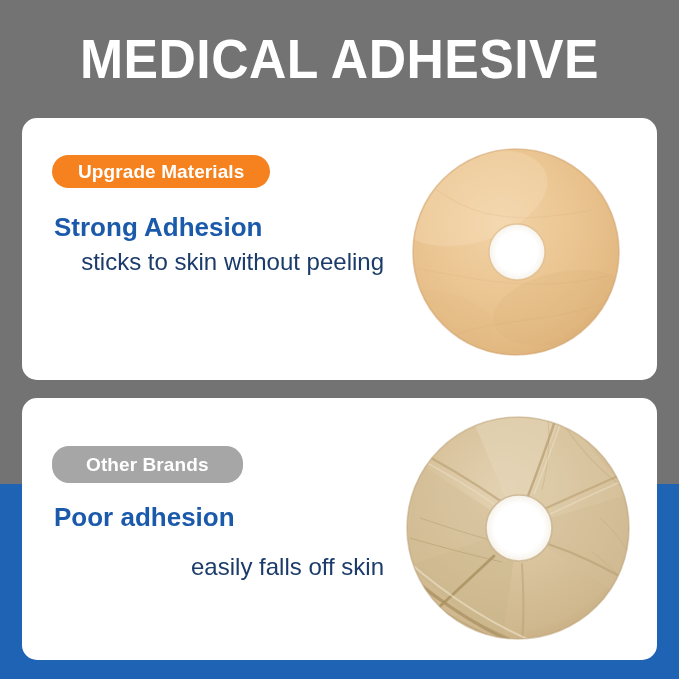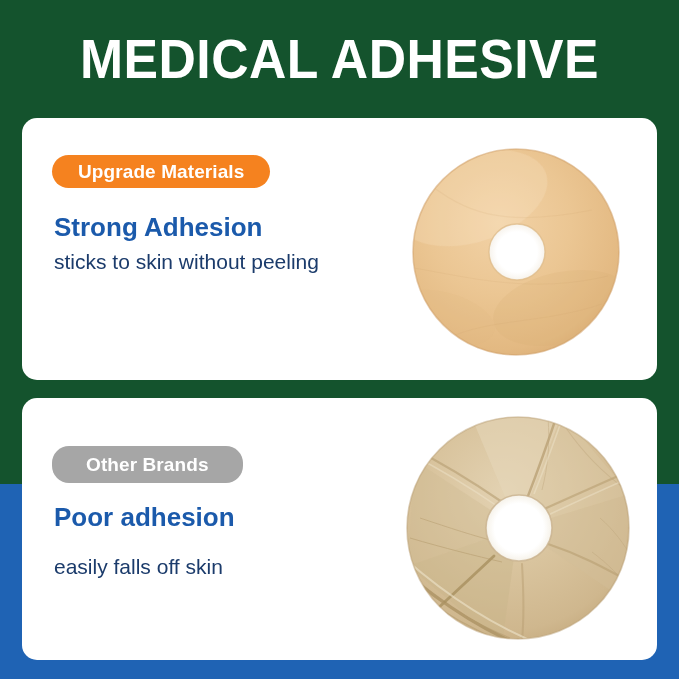--- a/index.html
+++ b/index.html
@@ -10,21 +10,21 @@
     width: 679px;
     height: 679px;
     background: #1F63B4;
     font-family: "Liberation Sans", sans-serif;
     overflow: hidden;
   }
   .page {
     position: relative;
     width: 679px;
     height: 484px;
-    background: #14532d;
+    background: #737373;
   }
 
   
   .title {
     position: absolute;
     left: 0;
     top: 28px;
     width: 679px;
     text-align: center;
     color: #FFFFFF;
@@ -39,20 +39,21 @@
   }
 
   
   .card {
     position: absolute;
     left: 22px;
     width: 635px;
     background: #FFFFFF;
     border-radius: 15px;
     overflow: hidden;
+    text-align: right;
   }
   .card-top { top: 118px; height: 262px; }
   .card-bottom { top: 398px; height: 262px; }
 
   
   .badge {
     position: absolute;
     left: 30px;
     display: inline-block;
     border-radius: 17px;
@@ -82,21 +83,21 @@
   }
   .heading-top { top: 91px; }
   .heading-bottom { top: 101px; }
 
   .body-text {
     position: absolute;
     left: 32px;
     color: #1B3B6B;
     font-family: "Liberation Sans", sans-serif;
     font-weight: normal;
-    font-size: 21px;
+    font-size: 24px;
     line-height: 26px;
     width: 330px;
   }
   .body-top { top: 131px; }
   .body-bottom { top: 156px; }
 
   
   .patch-wrap {
     position: absolute;
     top: 0;

